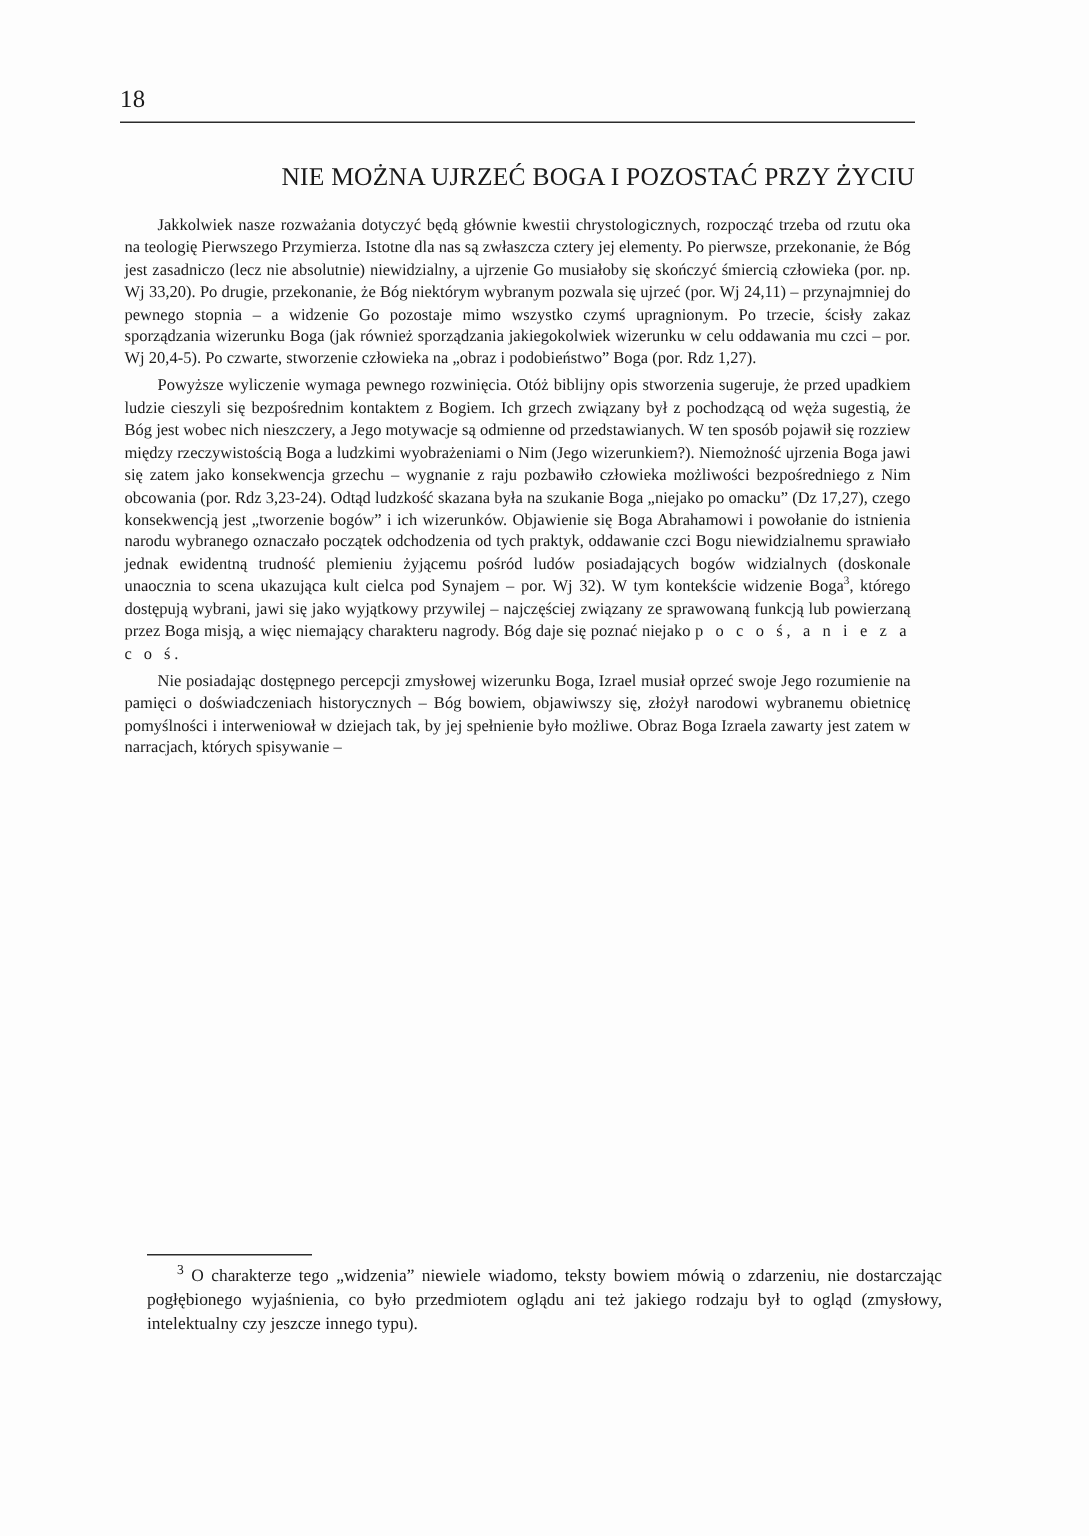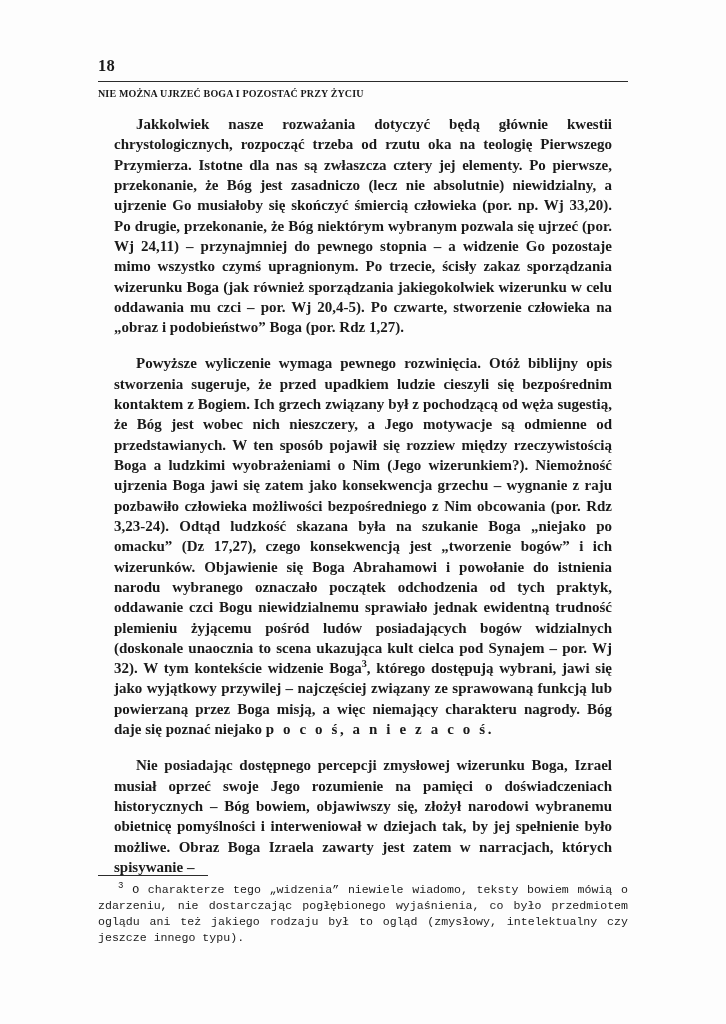--- a/index.html
+++ b/index.html
@@ -18,24 +18,23 @@
   .page {
     position: absolute;
     left: 0;
     top: 0;
     width: 726px;
     height: 1024px;
     background: #fdfdfd;
   }
   .content {
     position: absolute;
-    left: 98px;
+    left: 80px;
     top: 56px;
     width: 530px;
-    font-weight: bold;
   }
   .running-head {
     display: flex;
     align-items: baseline;
     font-size: 16.5px;
     letter-spacing: 0.2px;
   }
   .page-number {
     font-family: "Liberation Serif", serif;
     font-size: 16.5px;
@@ -54,54 +53,53 @@
     font-variant: small-caps;
     letter-spacing: 0.3px;
   }
   .rule {
     border: none;
     border-top: 1px solid #2b2b2b;
     margin: 5px 0 0 0;
     width: 530px;
   }
   .section-title {
-    text-align: left;
-    font-size: 10px;
+    text-align: right;
+    font-size: 17px;
     letter-spacing: 0.15px;
-    margin-top: 6px;
+    margin-top: 26px;
     margin-bottom: 15px;
     font-variant: small-caps;
     text-transform: none;
   }
   .body-text p {
-    margin: 16px;
-    font-size: 15px;
+    margin: 3px;
+    font-size: 11px;
     line-height: 1.355;
     text-align: justify;
     text-justify: inter-word;
     text-indent: 22px;
     hyphens: manual;
   }
   .body-text p.first {
     margin-top: 0;
   }
   .spaced {
     letter-spacing: 2.6px;
   }
   sup {
     font-size: 0.68em;
     vertical-align: super;
     line-height: 0;
   }
   .footnote-area {
     position: absolute;
     left: 98px;
-    top: 875px;
+    top: 836px;
     width: 530px;
-    font-family: Liberation Mono, monospace;
   }
   .footnote-rule {
     border: none;
     border-top: 1px solid #2b2b2b;
     width: 110px;
     margin: 0 0 6px 0;
   }
   .footnote-text {
     font-size: 11.6px;
     line-height: 1.38;

